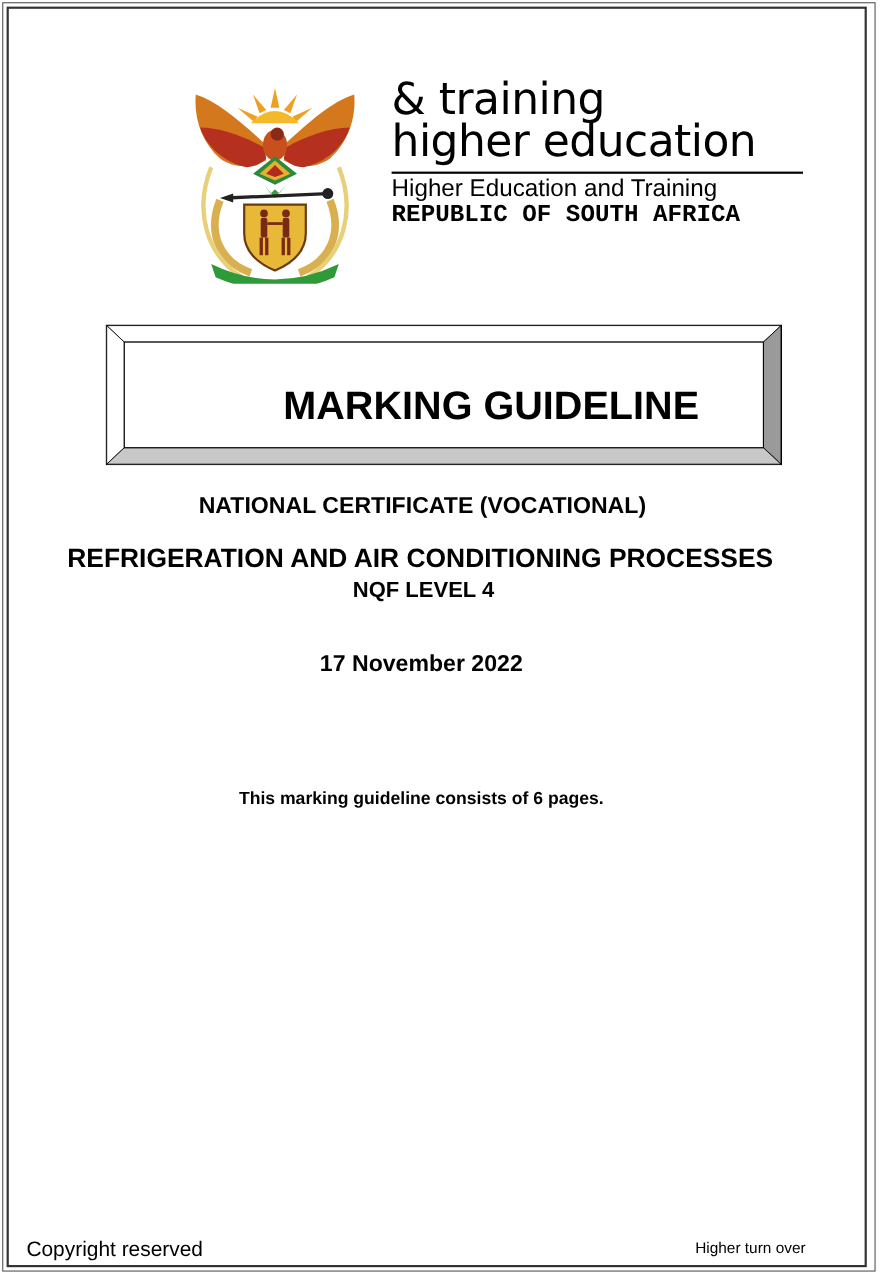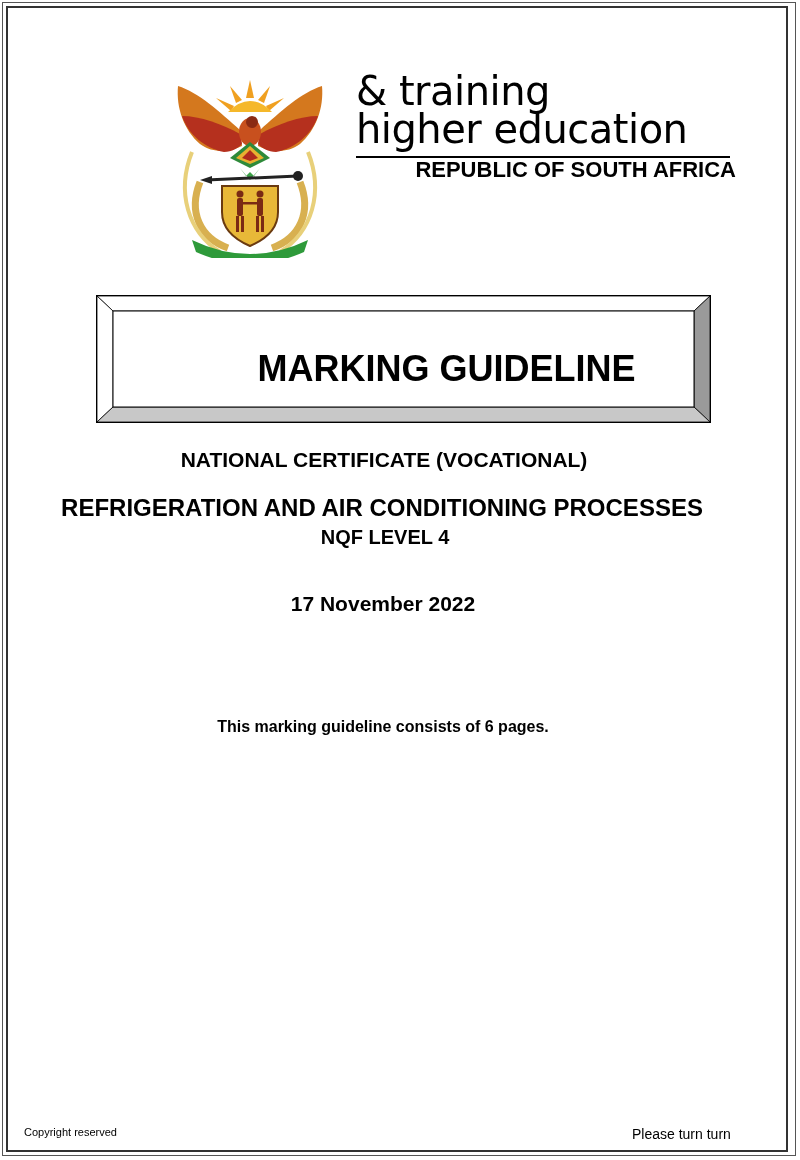--- a/index.html
+++ b/index.html
@@ -53,26 +53,25 @@
       height: 2px;
       background: #000;
     }
     .dept-logo .dept {
       font-family: "Liberation Sans", sans-serif;
       font-size: 22px;
       line-height: 26px;
       margin-top: 7px;
     }
     .dept-logo .rsa {
-      font-family: Liberation Sans, sans-serif;
+      font-family: Liberation Mono, monospace;
       font-size: 22px;
       line-height: 24px;
       font-weight: bold;
       white-space: nowrap;
-      text-align: right;
     }
     .bevel-box {
       position: absolute;
       left: 96px; top: 295px;
       width: 615px; height: 128px;
     }
     .bevel-box svg { position: absolute; left: 0; top: 0; }
     .bevel-title {
       position: absolute;
       left: 0; top: 0; width: 701px; height: 128px;
@@ -87,21 +86,21 @@
       text-align: center;
       font-weight: bold;
     }
     .cert { top: 448px; font-size: 21px; left: -16px; }
     .subject { top: 494px; font-size: 24px; left: -18px; }
     .level { top: 526px; font-size: 20px; left: -15px; }
     .date { top: 592px; font-size: 21px; left: -17px; }
     .pages { top: 718px; font-size: 16px; left: -17px; }
     .footer-left {
       position: absolute; left: 24px; top: 1126px;
-      font-size: 11px;
+      font-size: 19px;
     }
     .footer-right {
       position: absolute; left: 632px; top: 1126px;
       font-size: 14px;
     }
   </style>
 </head>
 <body>
 
 <div class="outer-border"></div>
@@ -159,20 +158,21 @@
     </g>
 
     <path d="M22,168 Q80,196 138,168 L134,180 Q80,204 26,180 Z" fill="#2e9a3a"></path>
   </svg>
 </div>
 
 <div class="dept-logo">
   <div class="big">&amp; training</div>
   <div class="big">higher education</div>
   <div class="rule"></div>
+  <div class="dept" style="margin-top:0">Higher Education and Training</div>
   <div class="rsa">REPUBLIC OF SOUTH AFRICA</div>
 </div>
 
 <div class="bevel-box">
   <svg width="615" height="128" viewBox="0 0 615 128">
     <rect x="0.5" y="0.5" width="614" height="127" fill="#ffffff" stroke="#000" stroke-width="1"></rect>
 
     <polygon points="1,1 614,1 598,16 17,16" fill="#ffffff" stroke="#000" stroke-width="0.8"></polygon>
 
     <polygon points="1,1 17,16 17,112 1,127" fill="#ffffff" stroke="#000" stroke-width="0.8"></polygon>
@@ -185,13 +185,13 @@
   <div class="bevel-title">MARKING GUIDELINE</div>
 </div>
 
 <div class="center-text cert">NATIONAL CERTIFICATE (VOCATIONAL)</div>
 <div class="center-text subject">REFRIGERATION AND AIR CONDITIONING PROCESSES</div>
 <div class="center-text level">NQF LEVEL 4</div>
 <div class="center-text date">17 November 2022</div>
 <div class="center-text pages">This marking guideline consists of 6 pages.</div>
 
 <div class="footer-left">Copyright reserved</div>
-<div class="footer-right">Please turn turn</div>
+<div class="footer-right">Higher turn over</div>
 
 </body></html>

